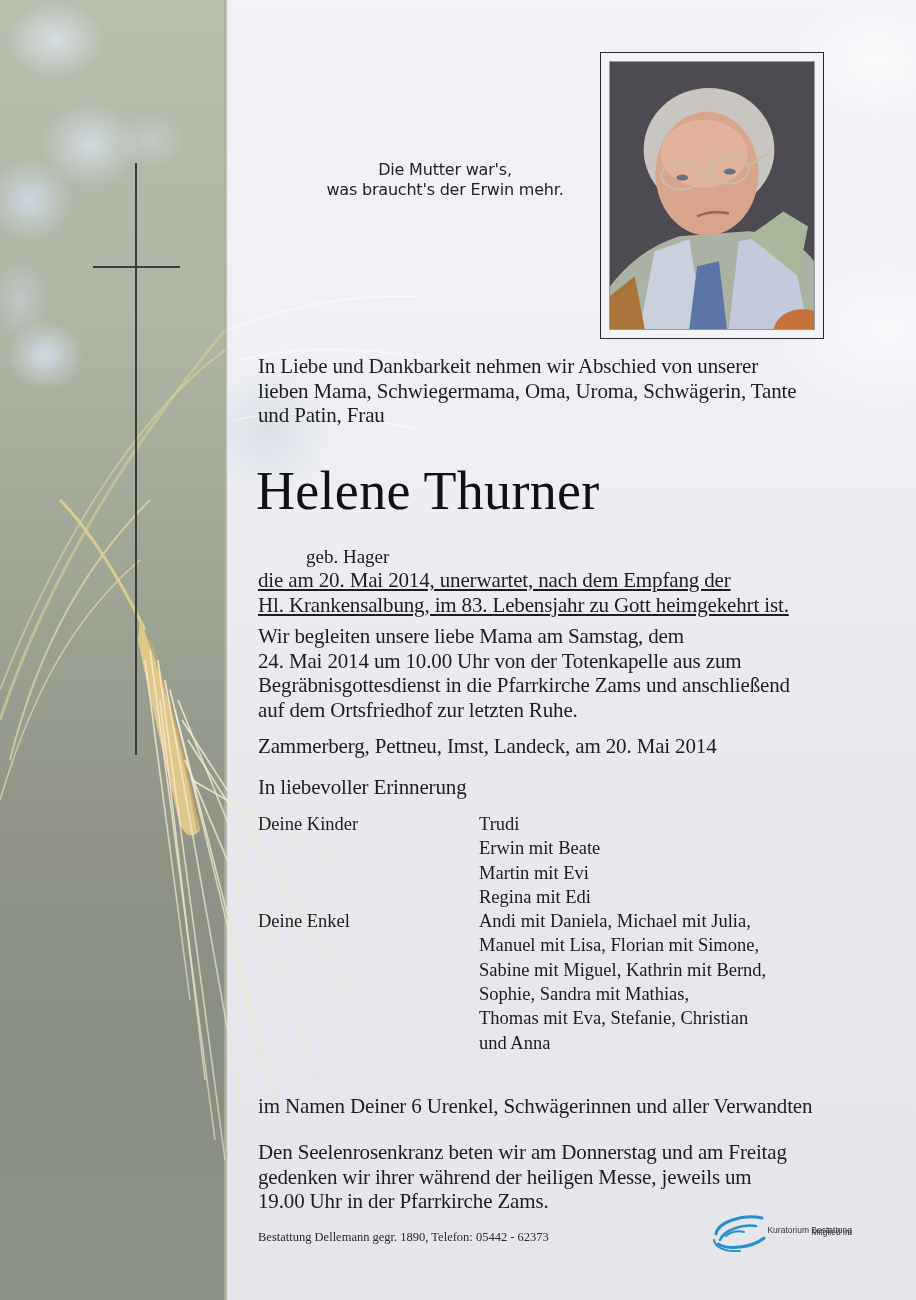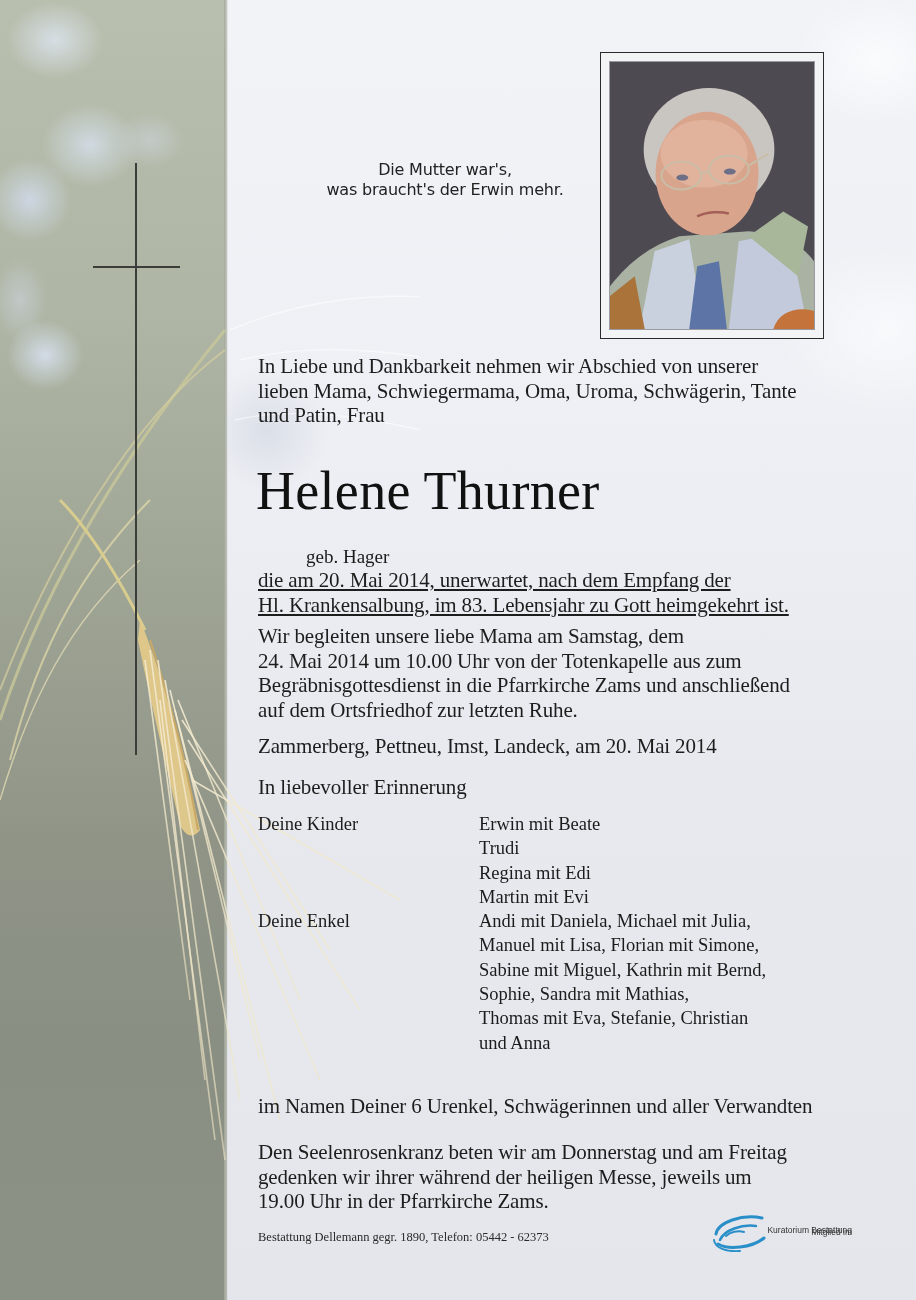--- a/index.html
+++ b/index.html
@@ -230,24 +230,24 @@
   <div>auf dem Ortsfriedhof zur letzten Ruhe.</div>
 </div>
 
 <div class="para place-date">Zammerberg, Pettneu, Imst, Landeck, am 20. Mai 2014</div>
 <div class="para memory">In liebevoller Erinnerung</div>
 
 <div class="family">
   <div class="family-group">
     <div class="family-label">Deine Kinder</div>
     <div class="family-names">
+      <div>Trudi</div>
       <div>Erwin mit Beate</div>
-      <div>Trudi</div>
+      <div>Martin mit Evi</div>
       <div>Regina mit Edi</div>
-      <div>Martin mit Evi</div>
     </div>
   </div>
   <div class="family-group">
     <div class="family-label">Deine Enkel</div>
     <div class="family-names">
       <div>Andi mit Daniela, Michael mit Julia,</div>
       <div>Manuel mit Lisa, Florian mit Simone,</div>
       <div>Sabine mit Miguel, Kathrin mit Bernd,</div>
       <div>Sophie, Sandra mit Mathias,</div>
       <div>Thomas mit Eva, Stefanie, Christian</div>

